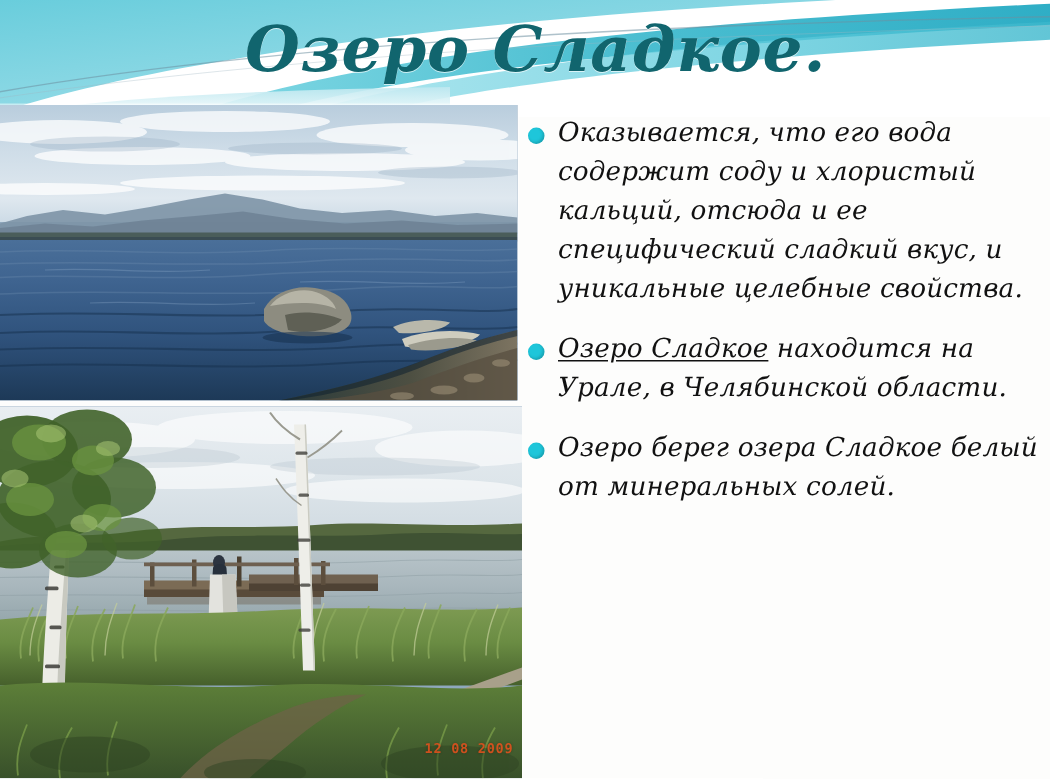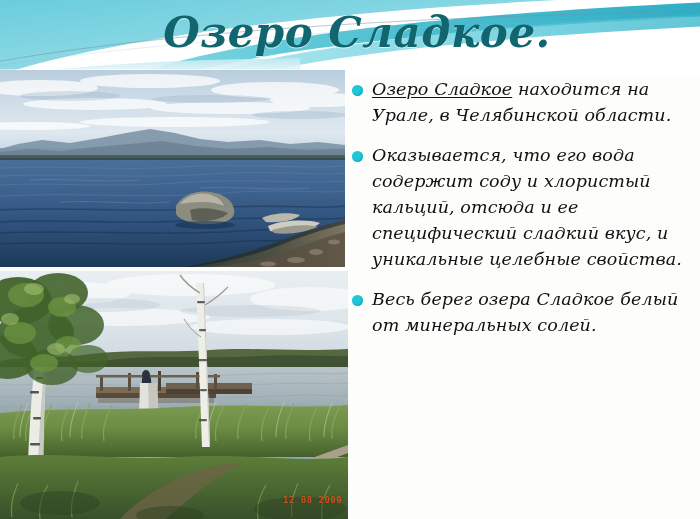--- a/index.html
+++ b/index.html
@@ -436,27 +436,27 @@
       </g>
     </svg>
   </div>
 
   <div class="timestamp">12 08 2009</div>
 
   <div class="text-column">
 
     <div class="bullet-row">
       <span class="bullet-marker"></span>
+      <span class="bullet-text lead-space"> Оказывается, что его вода содержит соду и хлористый кальций, отсюда и ее специфический сладкий вкус, и уникальные целебные свойства.</span>
+    </div>
+
+    <div class="bullet-row">
+      <span class="bullet-marker"></span>
       <span class="bullet-text"><span class="underlined">Озеро Сладкое</span><span> находится на Урале, в Челябинской области.</span></span>
     </div>
 
     <div class="bullet-row">
       <span class="bullet-marker"></span>
-      <span class="bullet-text lead-space"> Оказывается, что его вода содержит соду и хлористый кальций, отсюда и ее специфический сладкий вкус, и уникальные целебные свойства.</span>
-    </div>
-
-    <div class="bullet-row">
-      <span class="bullet-marker"></span>
-      <span class="bullet-text">Весь берег озера Сладкое белый от минеральных солей.</span>
+      <span class="bullet-text">Озеро берег озера Сладкое белый от минеральных солей.</span>
     </div>
 
   </div>
 </div>
 
 </body></html>

